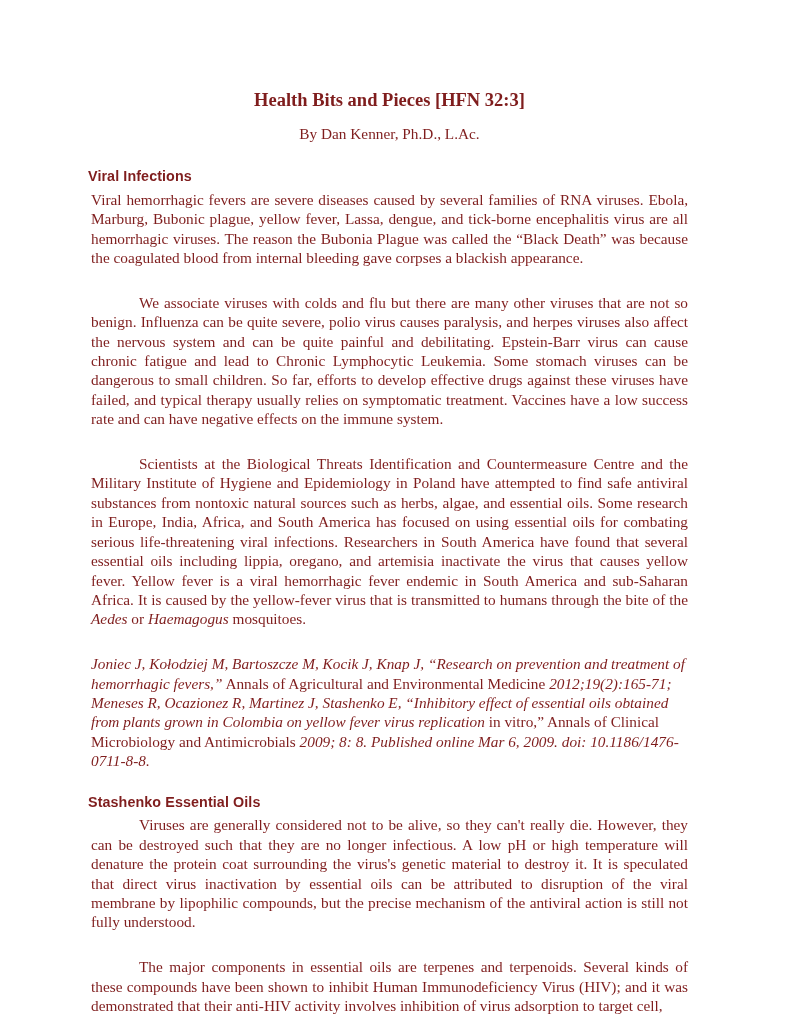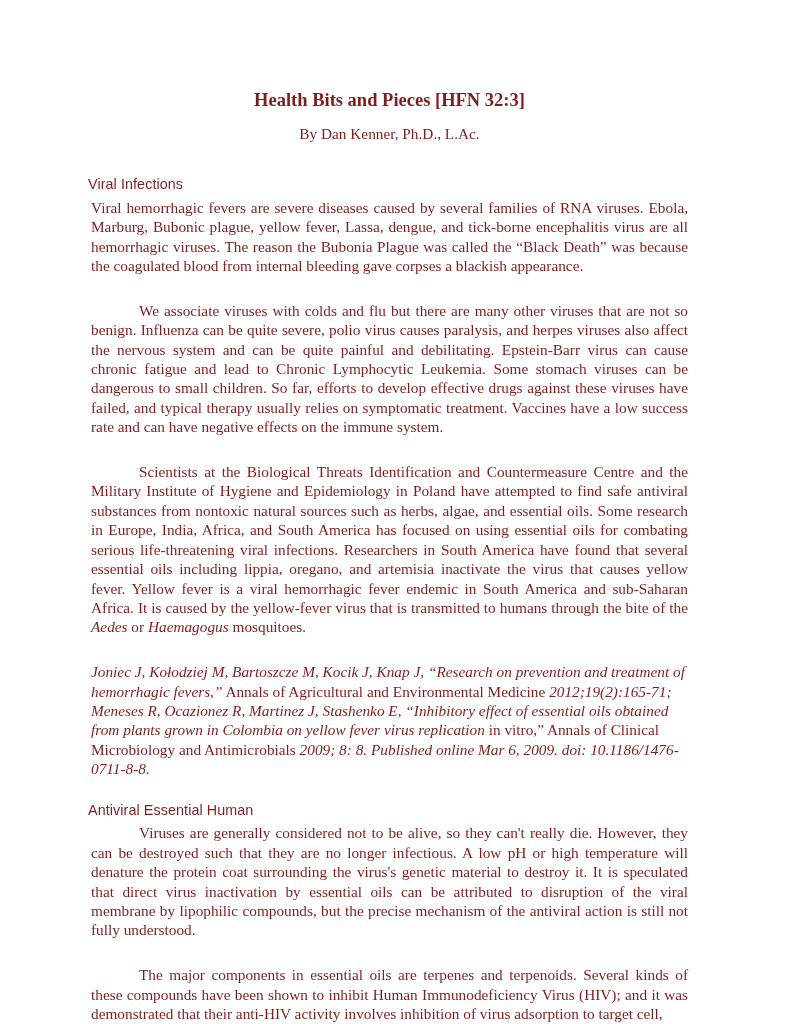--- a/index.html
+++ b/index.html
@@ -6,24 +6,24 @@
   body { width: 791px; height: 1024px; position: relative; overflow: hidden; }
   .page {
     position: absolute; left: 88px; top: 88px; width: 603px;
     font-family: "Liberation Serif", "DejaVu Serif", serif;
     font-size: 15.3px; line-height: 19.4px; color: #7f1d1d;
   }
   .title {
     text-align: center; font-weight: bold; font-size: 18.5px;
     line-height: 24px; margin: 0 0 12px 0;
   }
-  .byline { text-align: center; margin: 0 0 32px 0; }
+  .byline { text-align: center; margin: 0 0 24px 0; }
   .heading {
     font-family: "Liberation Sans", "DejaVu Sans", sans-serif;
-    font-weight: normal; font-size: 14.3px; margin: 0; letter-spacing: 0.1px;
+    font-weight: bold; font-size: 14.3px; margin: 0; letter-spacing: 0.1px;
   }
   p { margin: 3px; }
   .justify { text-align: justify; }
   .indent { text-indent: 48px; font-family: Liberation Serif, serif; }
   .gap { height: 19.4px; }
   .ref { font-style: italic; }
   .ref .up { font-style: normal; }
 </style>
 </head>
 <body>
@@ -39,18 +39,18 @@
     <p class="justify indent">We associate viruses with colds and flu but there are many other viruses that are not so benign. Influenza can be quite severe, polio virus causes paralysis, and herpes viruses also affect the nervous system and can be quite painful and debilitating. Epstein-Barr virus can cause chronic fatigue and lead to Chronic Lymphocytic Leukemia. Some stomach viruses can be dangerous to small children. So far, efforts to develop effective drugs against these viruses have failed, and typical therapy usually relies on symptomatic treatment. Vaccines have a low success rate and can have negative effects on the immune system.</p>
     <div class="gap"></div>
     <p class="justify indent"><span>Scientists at the Biological Threats Identification and Countermeasure Centre and the Military Institute of Hygiene and Epidemiology in Poland have attempted to find safe antiviral substances from nontoxic natural sources such as herbs, algae, and essential oils. Some research in Europe, India, Africa, and South America has focused on using essential oils for combating serious life-threatening viral infections. Researchers in South America have found that several essential oils including lippia, oregano, and artemisia inactivate the virus that causes yellow fever. Yellow fever is a viral hemorrhagic fever endemic in South America and sub-Saharan Africa. It is caused by the yellow-fever virus that is transmitted to humans through the bite of the</span> <em>Aedes</em><span> or </span><em>Haemagogus</em><span> mosquitoes.</span></p>
     <div class="gap"></div>
     <p class="ref"><span>Joniec J, Kołodziej M, Bartoszcze M, Kocik J, Knap J, “Research on prevention and treatment of hemorrhagic fevers,”</span><span class="up"> Annals of Agricultural and Environmental Medicine </span><span>2012;19(2):165-71; Meneses R, Ocazionez R, Martinez J, Stashenko E, “Inhibitory effect of essential oils obtained from plants grown in Colombia on yellow fever virus replication</span><span class="up"> in vitro,” Annals of Clinical Microbiology and Antimicrobials </span><span>2009; 8: 8. Published online Mar 6, 2009. doi:  10.1186/1476-0711-8-8.</span></p>
   </section>
 
   <div class="gap"></div>
 
   <section>
-    <h2 class="heading">Antiviral Essential Human</h2>
+    <h2 class="heading">Stashenko Essential Oils</h2>
     <p class="justify indent">Viruses are generally considered not to be alive, so they can't really die. However, they can be destroyed such that they are no longer infectious. A low pH or high temperature will denature the protein coat surrounding the virus's genetic material to destroy it. It is speculated that direct virus inactivation by essential oils can be attributed to disruption of the viral membrane by lipophilic compounds, but the precise mechanism of the antiviral action is still not fully understood.</p>
     <div class="gap"></div>
     <p class="justify indent">The major components in essential oils are terpenes and terpenoids. Several kinds of these compounds have been shown to inhibit Human Immunodeficiency Virus (HIV); and it was demonstrated that their anti-HIV activity involves inhibition of virus adsorption to target cell,</p>
   </section>
 </div>
 
 </body></html>

